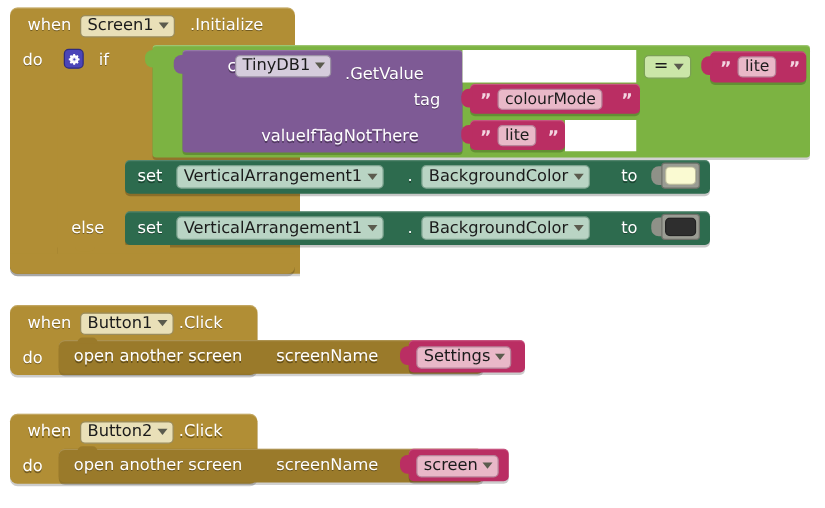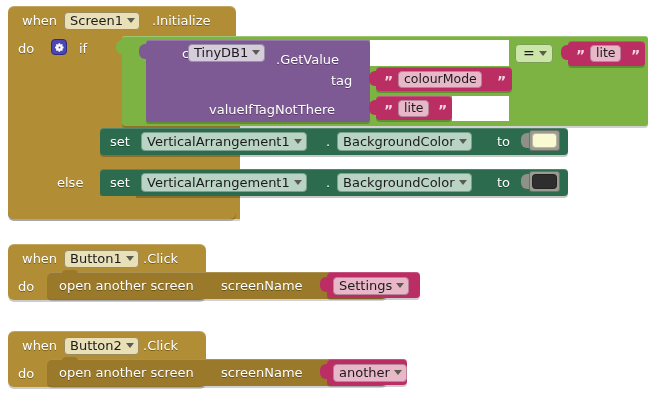--- a/index.html
+++ b/index.html
@@ -326,15 +326,15 @@
 <div class="blk gold-dk" style="left:62px; top:357px; width:16px; height:5px; border-radius:4px 4px 0 0;"></div>
 
 <span class="lbl" style="left:59px; top:366px;">open another screen</span>
 
 <span class="lbl" style="left:221px; top:366px;">screenName</span>
 
 <div class="blk crimson" style="left:327px; top:359px; width:80px; height:26px; border-radius:4px;
             box-shadow: inset 0 1px 0 rgba(255,255,255,.18), 0 2px 0 rgba(0,0,0,.20);"></div>
 <div class="plug crimson-p" style="left:320px; top:364px; width:9px; height:15px; border-radius:6px 0 0 6px;"></div>
 <div class="field plain" style="left:333px; top:364px; height:18px; font-size:13px;">
-  <span>another</span>
+  <span>screen</span>
   <span class="caret"></span>
 </div>
 
 </body></html>

